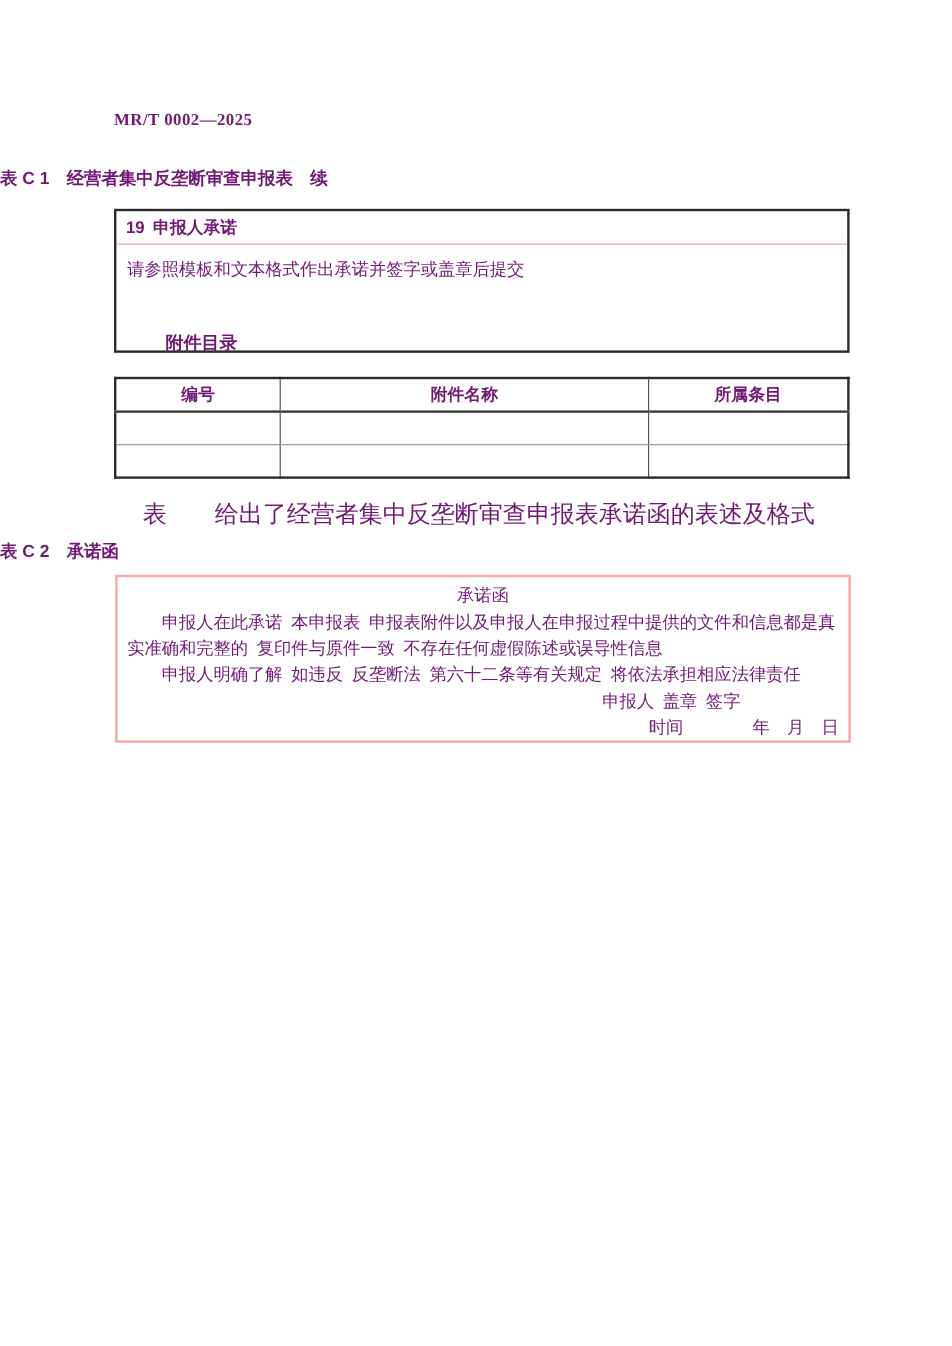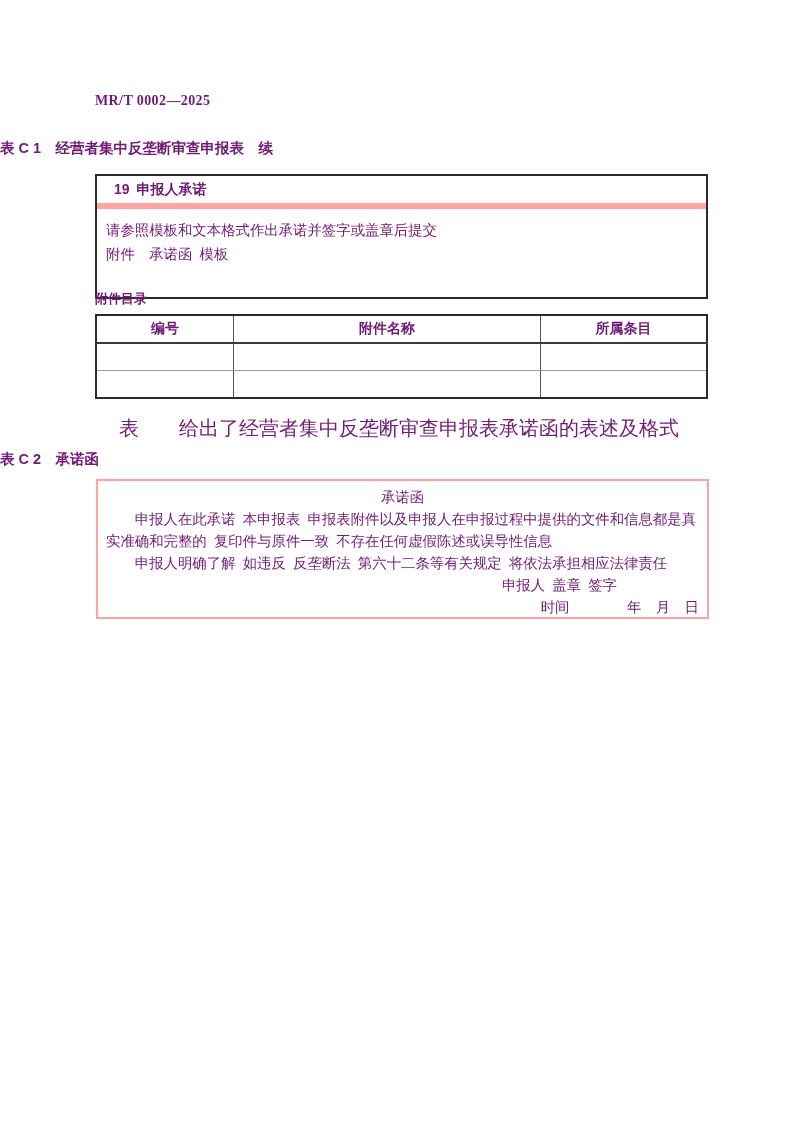--- a/index.html
+++ b/index.html
@@ -45,41 +45,42 @@
   .c1-table {
     position: absolute;
     left: 95px;
     top: 174px;
     width: 609px;
     border: 2px solid #2b2b2b;
   }
   .c1-header {
     height: 27px;
     line-height: 27px;
-    padding-left: 17px;
+    padding-left: 8px;
     font-family: "Liberation Sans", sans-serif;
     font-weight: bold;
     font-size: 14px;
-    border-bottom: 6px solid #fca5a5;
+    border-bottom: 1px solid #fca5a5;
   }
   .c1-body {
     height: 71px;
     padding: 9px 9px 8px 9px;
     font-size: 14.4px;
     line-height: 24px;
   }
 
   
   .attach-label {
     position: absolute;
     left: 95px;
-    top: 290px;
-    font-family: "Liberation Sans", sans-serif;
-    font-weight: bold;
-    font-size: 13px;
+    top: 277px;
+    font-family: "Liberation Sans", sans-serif;
+    font-weight: bold;
+    font-size: 15px;
+    padding-left: 43px;
   }
   .attach-table {
     position: absolute;
     left: 95px;
     top: 314px;
     width: 613px;
     border-collapse: collapse;
     table-layout: fixed;
     border: 2px solid #2b2b2b;
   }
@@ -148,21 +149,20 @@
 <div class="page">
 
   <div class="doc-number">MR/T 0002—2025</div>
 
   <div class="tbl-title title-c1">表 C 1　经营者集中反垄断审查申报表　续</div>
 
   <div class="c1-table">
     <div class="c1-header">19 申报人承诺</div>
     <div class="c1-body">
       <div>请参照模板和文本格式作出承诺并签字或盖章后提交</div>
-      <div>附件　承诺函 模板</div>
     </div>
   </div>
 
   <div class="attach-label">附件目录</div>
 
   <table class="attach-table">
     <colgroup>
       <col class="col-no">
         <col class="col-name">
         <col class="col-item">

